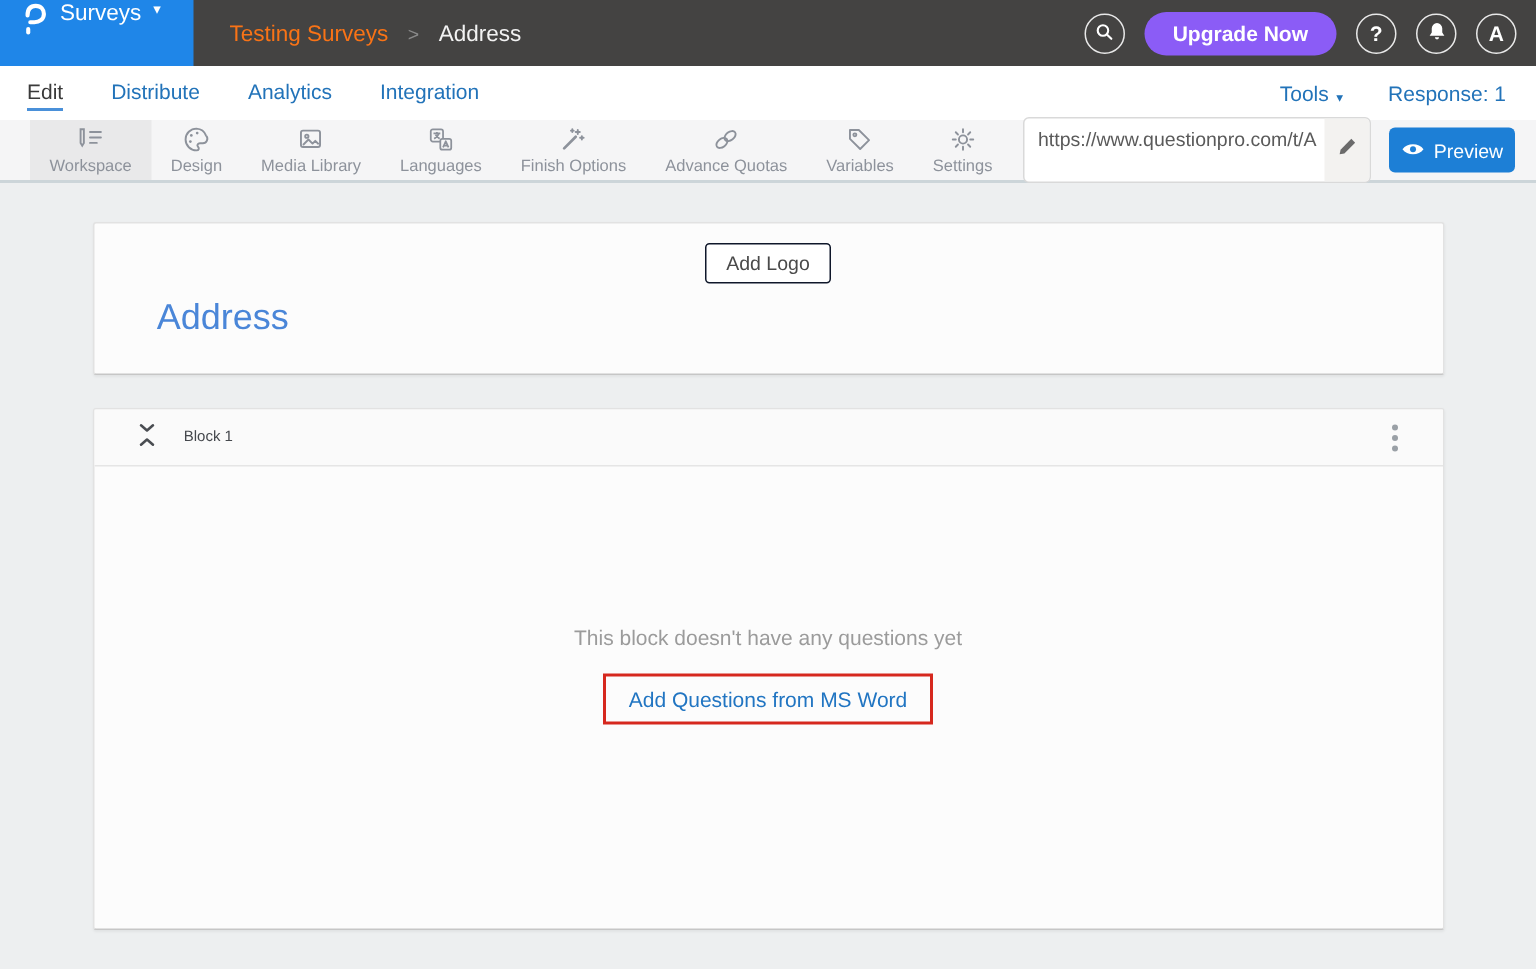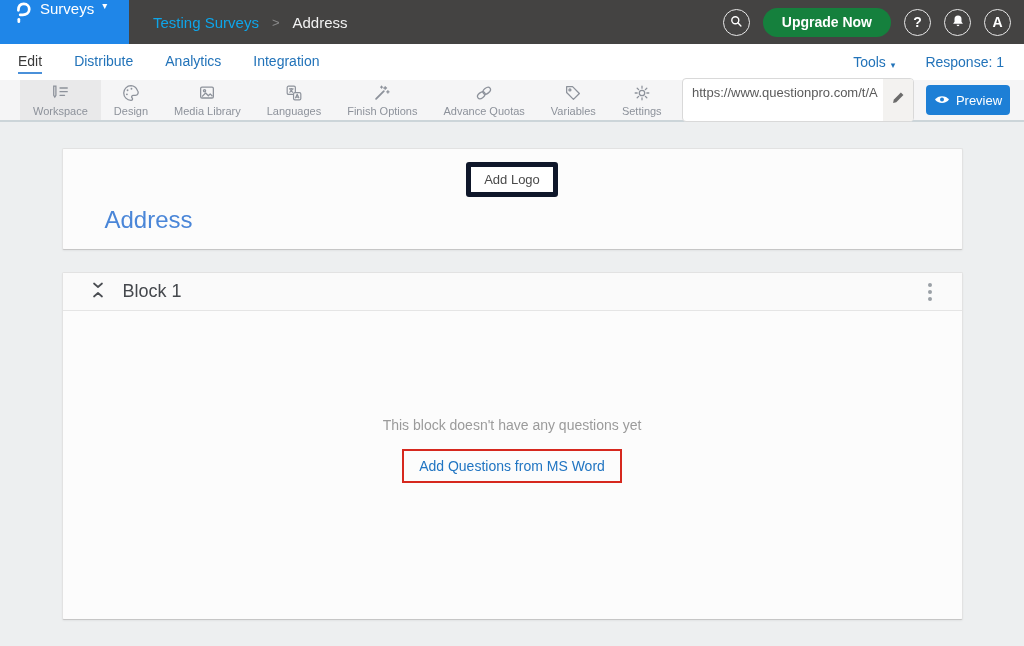--- a/index.html
+++ b/index.html
@@ -5,26 +5,26 @@
   * { margin:0; padding:0; box-sizing:border-box; }
   html,body { width:1024px; height:646px; overflow:hidden; }
   body { font-family:"Liberation Sans", sans-serif; background:#edeff0; }
 
   
   .topbar { height:44px; background:#444342; display:flex; align-items:center; }
   .brand { width:129px; height:44px; background:#1f86e8; display:flex; align-items:flex-start; gap:8px; padding:0 12px; cursor:pointer; }
   .brand-label { color:#fff; font-size:15px; }
   .caret { color:#fff; font-size:10px; }
   .breadcrumb { display:flex; align-items:center; gap:13px; margin-left:24px; font-size:15px; }
-  .breadcrumb .parent { color:#0ea5e9; cursor:pointer; text-decoration:none; }
+  .breadcrumb .parent { color:#f97316; cursor:pointer; text-decoration:none; }
   .breadcrumb .sep { color:#8a8a8a; font-size:13px; }
   .breadcrumb .current { color:#f2f2f2; }
   .topbar-right { margin-left:auto; display:flex; align-items:center; gap:13px; padding-right:13px; }
   .circle-btn { width:27px; height:27px; border:1px solid #e8e8e8; border-radius:50%; display:flex; align-items:center; justify-content:center; color:#fff; font-size:14px; font-weight:700; cursor:pointer; background:transparent; }
-  .upgrade-btn { height:29px; background:#15803d; border:none; border-radius:15px; color:#fff; font-family:"Liberation Sans",sans-serif; font-size:14px; font-weight:700; padding:0 19px; cursor:pointer; }
+  .upgrade-btn { height:29px; background:#8b5cf6; border:none; border-radius:15px; color:#fff; font-family:"Liberation Sans",sans-serif; font-size:14px; font-weight:700; padding:0 19px; cursor:pointer; }
 
   
   .navrow { height:36px; background:#fff; display:flex; align-items:center; padding:0 20px 0 18px; }
   .nav-tabs { display:flex; gap:32px; }
   .nav-tab { font-size:14px; font-weight:500; color:#2273b9; text-decoration:none; cursor:pointer; padding:3px 0; }
   .nav-tab.active { color:#3a3a3a; border-bottom:2px solid #4a90d9; }
   .nav-right { margin-left:auto; display:flex; align-items:center; gap:30px; }
   .tools { font-size:14px; font-weight:500; color:#2273b9; cursor:pointer; display:flex; align-items:flex-end; gap:5px; }
   .tools .caret2 { color:#2273b9; font-size:9px; }
   .response { font-size:14px; font-weight:500; color:#2273b9; }
@@ -40,27 +40,27 @@
   .url-field { width:232px; height:44px; background:#fff; border:1px solid #d9d9d9; border-radius:4px; display:flex; overflow:hidden; }
   .url-text { flex:1; font-size:13px; color:#5a5a5a; line-height:28px; padding:0 2px 0 9px; white-space:nowrap; overflow:hidden; }
   .url-edit { width:30px; background:#f3f2f0; display:flex; align-items:center; justify-content:center; cursor:pointer; }
   .preview-btn { width:84px; height:30px; background:#1d7fd6; border:none; border-radius:4px; color:#fff; font-family:"Liberation Sans",sans-serif; font-size:13px; font-weight:500; display:flex; align-items:center; justify-content:center; gap:6px; cursor:pointer; }
 
   
   .content { padding-top:26px; }
   .card { width:901px; margin:0 auto; background:#fcfcfc; border:1px solid #e2e2e2; border-bottom-color:#c6c6c6; border-radius:2px; box-shadow:0 1px 2px rgba(0,0,0,0.05); }
   .title-card { height:102px; }
   .logo-row { display:flex; justify-content:center; padding-top:13px; }
-  .add-logo-btn { background:#fff; border:5px solid #0f172a; border-radius:3px; padding:5px 13px; font-family:"Liberation Sans",sans-serif; font-size:13px; color:#4a4a4a; cursor:pointer; }
+  .add-logo-btn { background:#fff; border:1px solid #0f172a; border-radius:3px; padding:5px 13px; font-family:"Liberation Sans",sans-serif; font-size:13px; color:#4a4a4a; cursor:pointer; }
   .survey-title { margin:9px 0 0 42px; font-size:24px; font-weight:400; color:#4a86d8; }
 
   .block-card { margin-top:22px; height:348px; }
   .block-header { height:38px; background:#fafafa; border-bottom:1px solid #e5e5e5; display:flex; align-items:center; padding:0 24px 0 27px; }
   .collapse-btn { width:16px; height:20px; background:none; border:none; cursor:pointer; display:flex; align-items:center; justify-content:center; }
-  .block-title { font-size:18px; color:#45484d; margin-left:17px; }
+  .block-title { font-size:10px; color:#45484d; margin-left:17px; }
   .kebab { margin-left:auto; display:flex; flex-direction:column; gap:3px; cursor:pointer; padding:4px 6px; }
   .kebab i { width:4px; height:4px; border-radius:50%; background:#9aa0a6; display:block; }
 
   .block-body { text-align:center; padding-top:106px; }
   .empty-msg { font-size:14px; color:#9b9b9b; }
   .btn-row { margin-top:18px; display:flex; justify-content:center; gap:8px; }
   .btn { border:none; border-radius:3px; color:#fff; font-family:"Liberation Sans",sans-serif; font-size:14px; font-weight:500; padding:6px 13px; cursor:pointer; }
   .btn-primary { background:#1e88e5; }
   .btn-gray { background:#9e9e9e; }
   .msword-row { margin-top:16px; display:flex; justify-content:center; }

